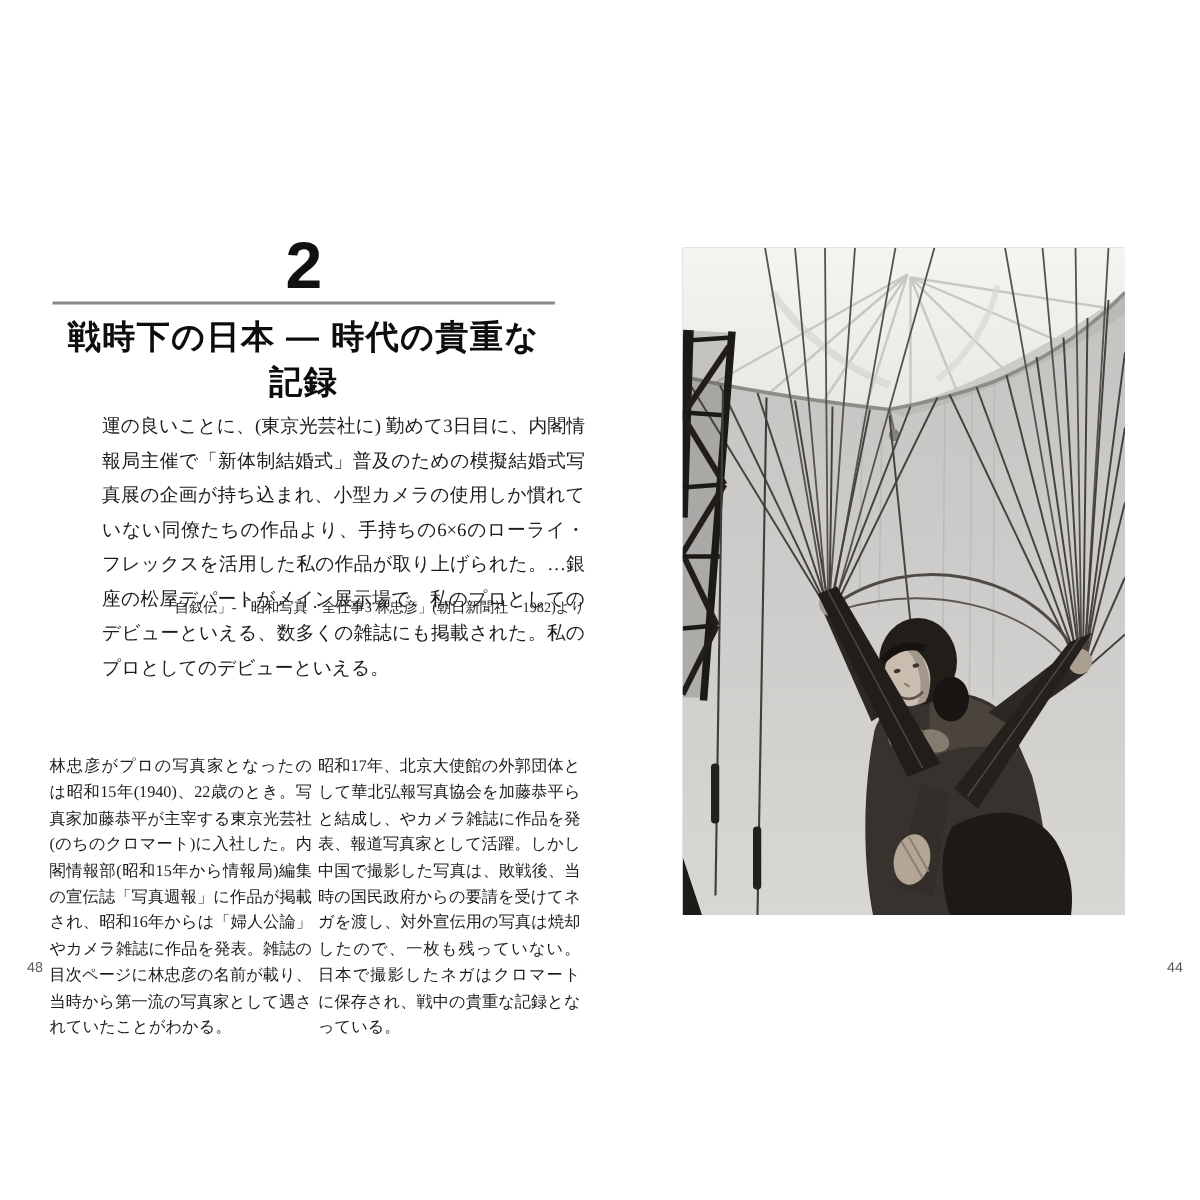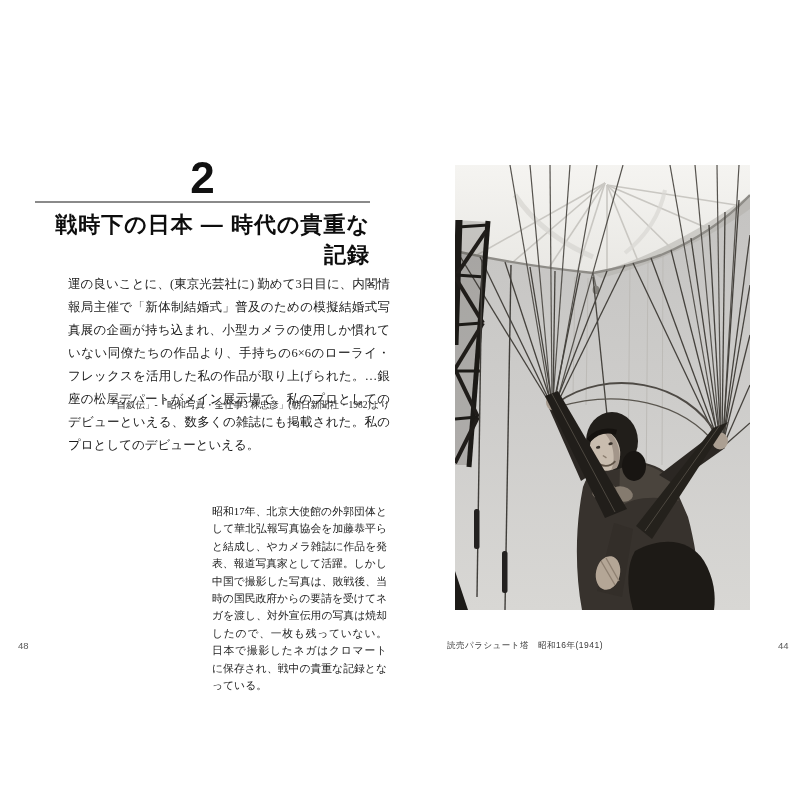--- a/index.html
+++ b/index.html
@@ -4,21 +4,21 @@
 <style>
   html,body{margin:0;padding:0;background:#ffffff;}
   #spread{position:relative;width:800px;height:800px;background:#ffffff;overflow:hidden;
           font-family:"Liberation Serif","DejaVu Serif",serif;color:#1a1a1a;}
 
   
   .chapter-number{position:absolute;left:35px;top:156px;width:335px;text-align:center;
           font-family:"Liberation Sans","DejaVu Sans",sans-serif;font-weight:bold;
           font-size:44px;line-height:44px;color:#111;}
   .chapter-rule{position:absolute;left:35px;top:201px;width:335px;height:2px;background:#8a8a8a;}
-  .chapter-title{position:absolute;left:35px;top:210px;width:335px;text-align:right;
+  .chapter-title{position:absolute;left:35px;top:210px;width:335px;text-align:center;
           font-family:"Liberation Sans","DejaVu Sans",sans-serif;font-weight:bold;
           font-size:22px;letter-spacing:1px;color:#0d0d0d;}
 
   .lead-quote{position:absolute;left:68px;top:273px;width:322px;
           font-size:12.5px;line-height:23px;text-align:justify;color:#1b1b1b;}
   .quote-citation{position:absolute;left:68px;top:399px;width:322px;text-align:right;
           font-size:9.5px;color:#222;}
 
   .bio-col{position:absolute;top:503px;width:175px;
           font-size:10.8px;line-height:17.4px;text-align:justify;color:#1b1b1b;}
@@ -42,20 +42,21 @@
 
 <div id="spread">
 
   <div class="chapter-number">2</div>
   <div class="chapter-rule"></div>
   <div class="chapter-title">戦時下の日本 ― 時代の貴重な記録</div>
 
   <div class="lead-quote">運の良いことに、(東京光芸社に) 勤めて3日目に、内閣情報局主催で「新体制結婚式」普及のための模擬結婚式写真展の企画が持ち込まれ、小型カメラの使用しか慣れていない同僚たちの作品より、手持ちの6×6のローライ・フレックスを活用した私の作品が取り上げられた。…銀座の松屋デパートがメイン展示場で、私のプロとしてのデビューといえる、数多くの雑誌にも掲載された。私のプロとしてのデビューといえる。</div>
   <div class="quote-citation">「自叙伝」-「昭和写真・全仕事3 林忠彦」(朝日新聞社・1982)より</div>
 
+  <div class="bio-col c1">林忠彦がプロの写真家となったのは昭和15年(1940)、22歳のとき。写真家加藤恭平が主宰する東京光芸社(のちのクロマート)に入社した。内閣情報部(昭和15年から情報局)編集の宣伝誌「写真週報」に作品が掲載され、昭和16年からは「婦人公論」やカメラ雑誌に作品を発表。雑誌の目次ページに林忠彦の名前が載り、当時から第一流の写真家として遇されていたことがわかる。</div>
   <div class="bio-col c2">昭和17年、北京大使館の外郭団体として華北弘報写真協会を加藤恭平らと結成し、やカメラ雑誌に作品を発表、報道写真家として活躍。しかし中国で撮影した写真は、敗戦後、当時の国民政府からの要請を受けてネガを渡し、対外宣伝用の写真は焼却したので、一枚も残っていない。日本で撮影したネガはクロマートに保存され、戦中の貴重な記録となっている。</div>
 
   <div class="photo-frame">
     <svg width="295" height="445" viewBox="0 0 295 445" xmlns="http://www.w3.org/2000/svg">
       <defs>
         <linearGradient id="sky" x1="0" y1="0" x2="0" y2="1">
           <stop offset="0" stop-color="#c3c2c0"></stop>
           <stop offset="0.55" stop-color="#cecdcb"></stop>
           <stop offset="1" stop-color="#d8d7d4"></stop>
         </linearGradient>
@@ -204,17 +205,16 @@
 
         <polygon points="159,358 178,364 167,432 142,426" fill="#332e29"></polygon>
         <ellipse cx="153" cy="408" rx="12" ry="17" fill="#b4a696" transform="rotate(12 153 408)"></ellipse>
         <path d="M146,396 L160,420 M151,393 L164,416" stroke="#8f8172" stroke-width="1.4" fill="none"></path>
 
         <path d="M180,386 C210,370 236,376 249,396 C259,413 261,430 259,445 L178,445 C171,420 172,400 180,386 Z" fill="#1d1a16"></path>
       </g>
     </svg>
   </div>
 
-  <div class="photo-caption">読売パラシュート塔　昭和16年(1941)</div>
 
   <div class="folio left">48</div>
   <div class="folio right">44</div>
 </div>
 
 </body></html>

